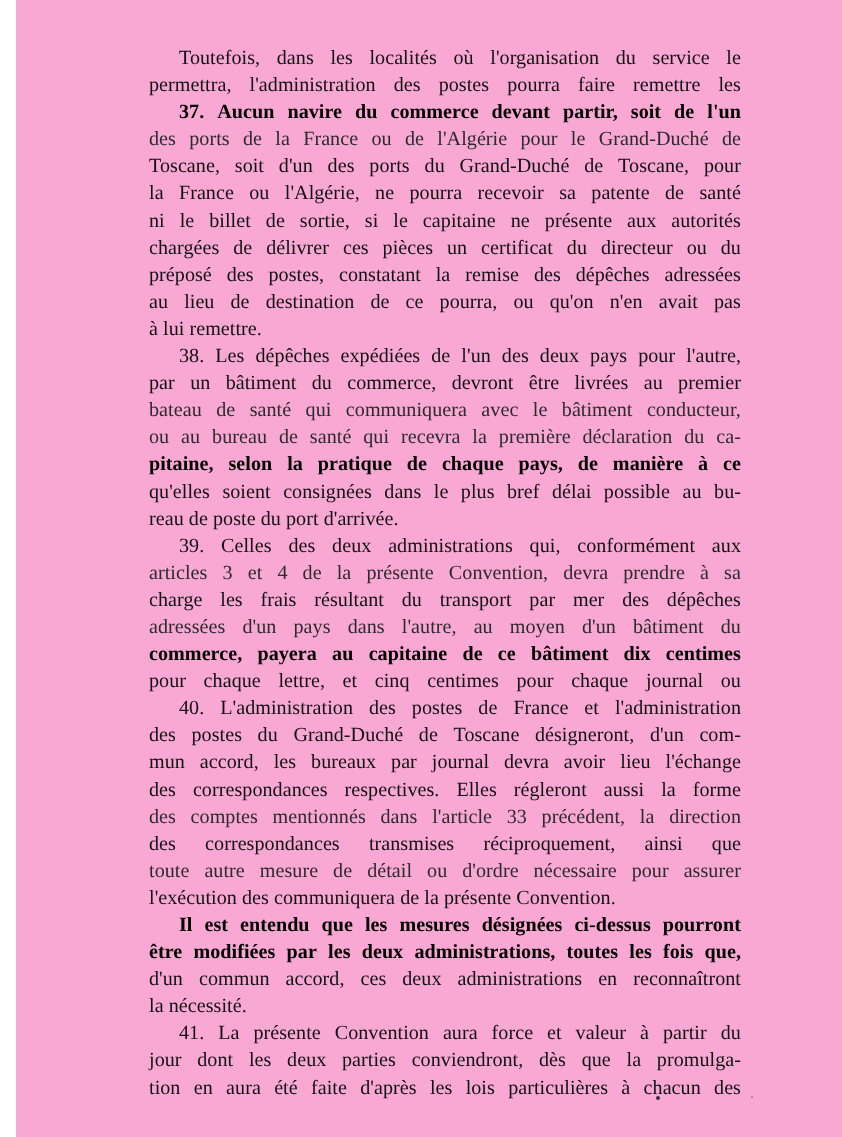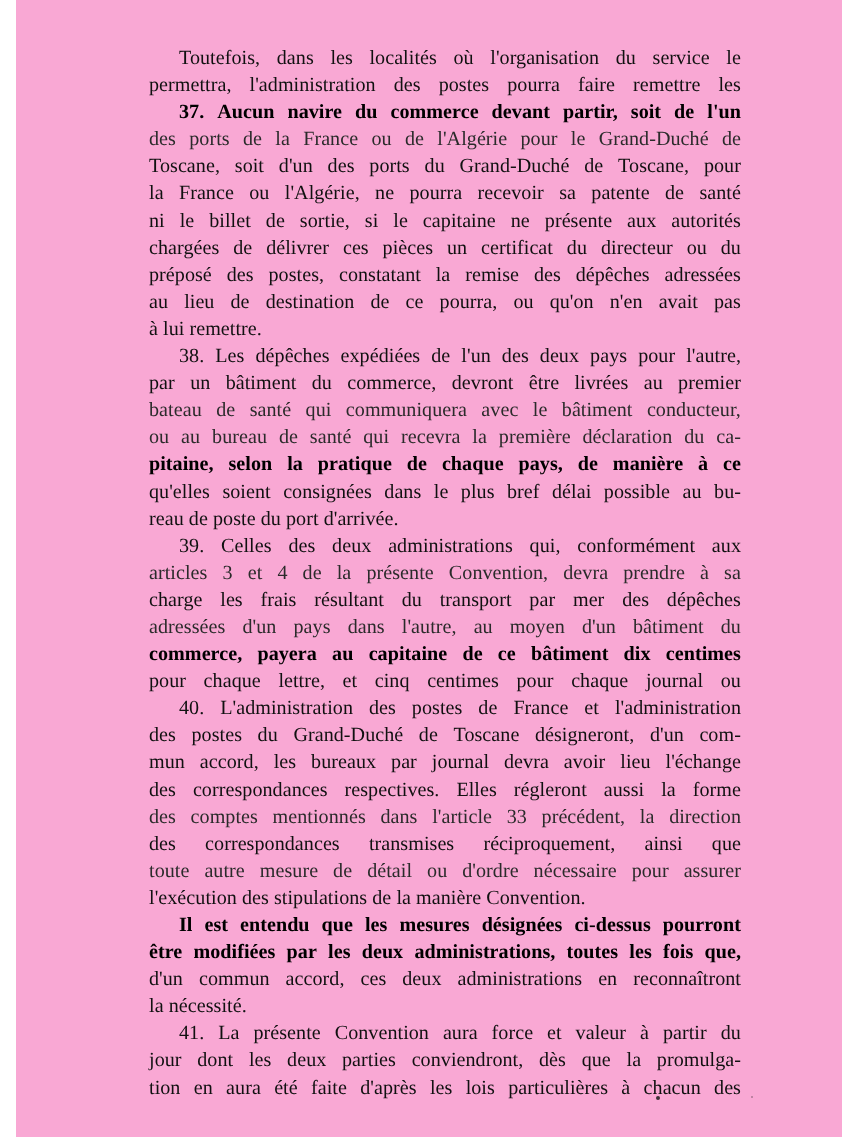--- a/index.html
+++ b/index.html
@@ -104,21 +104,21 @@
         <div class="line j"><span class="w">pour</span><span class="w">chaque</span><span class="w">lettre,</span><span class="w">et</span><span class="w">cinq</span><span class="w">centimes</span><span class="w">pour</span><span class="w">chaque</span><span class="w">journal</span><span class="w">ou</span></div>
       </div>
       <div class="para">
         <div class="line j indent"><span class="w">40.</span><span class="w">L'administration</span><span class="w">des</span><span class="w">postes</span><span class="w">de</span><span class="w">France</span><span class="w">et</span><span class="w">l'administration</span></div>
         <div class="line j"><span class="w">des</span><span class="w">postes</span><span class="w">du</span><span class="w">Grand-Duché</span><span class="w">de</span><span class="w">Toscane</span><span class="w">désigneront,</span><span class="w">d'un</span><span class="w">com-</span></div>
         <div class="line j"><span class="w">mun</span><span class="w">accord,</span><span class="w">les</span><span class="w">bureaux</span><span class="w">par</span><span class="w">journal</span><span class="w">devra</span><span class="w">avoir</span><span class="w">lieu</span><span class="w">l'échange</span></div>
         <div class="line j"><span class="w">des</span><span class="w">correspondances</span><span class="w">respectives.</span><span class="w">Elles</span><span class="w">régleront</span><span class="w">aussi</span><span class="w">la</span><span class="w">forme</span></div>
         <div class="line j ink-faded"><span class="w">des</span><span class="w">comptes</span><span class="w">mentionnés</span><span class="w">dans</span><span class="w">l'article</span><span class="w">33</span><span class="w">précédent,</span><span class="w">la</span><span class="w">direction</span></div>
         <div class="line j"><span class="w">des</span><span class="w">correspondances</span><span class="w">transmises</span><span class="w">réciproquement,</span><span class="w">ainsi</span><span class="w">que</span></div>
         <div class="line j ink-faded"><span class="w">toute</span><span class="w">autre</span><span class="w">mesure</span><span class="w">de</span><span class="w">détail</span><span class="w">ou</span><span class="w">d'ordre</span><span class="w">nécessaire</span><span class="w">pour</span><span class="w">assurer</span></div>
-        <div class="line last">l'exécution des stipulations de la manière Convention.</div>
+        <div class="line last">l'exécution des communiquera de la présente Convention.</div>
       </div>
       <div class="para">
         <div class="line j indent ink-dark"><span class="w">Il</span><span class="w">est</span><span class="w">entendu</span><span class="w">que</span><span class="w">les</span><span class="w">mesures</span><span class="w">désignées</span><span class="w">ci-dessus</span><span class="w">pourront</span></div>
         <div class="line j ink-dark"><span class="w">être</span><span class="w">modifiées</span><span class="w">par</span><span class="w">les</span><span class="w">deux</span><span class="w">administrations,</span><span class="w">toutes</span><span class="w">les</span><span class="w">fois</span><span class="w">que,</span></div>
         <div class="line j"><span class="w">d'un</span><span class="w">commun</span><span class="w">accord,</span><span class="w">ces</span><span class="w">deux</span><span class="w">administrations</span><span class="w">en</span><span class="w">reconnaîtront</span></div>
         <div class="line last">la nécessité.</div>
       </div>
       <div class="para">
         <div class="line j indent"><span class="w">41.</span><span class="w">La</span><span class="w">présente</span><span class="w">Convention</span><span class="w">aura</span><span class="w">force</span><span class="w">et</span><span class="w">valeur</span><span class="w">à</span><span class="w">partir</span><span class="w">du</span></div>
         <div class="line j"><span class="w">jour</span><span class="w">dont</span><span class="w">les</span><span class="w">deux</span><span class="w">parties</span><span class="w">conviendront,</span><span class="w">dès</span><span class="w">que</span><span class="w">la</span><span class="w">promulga-</span></div>

